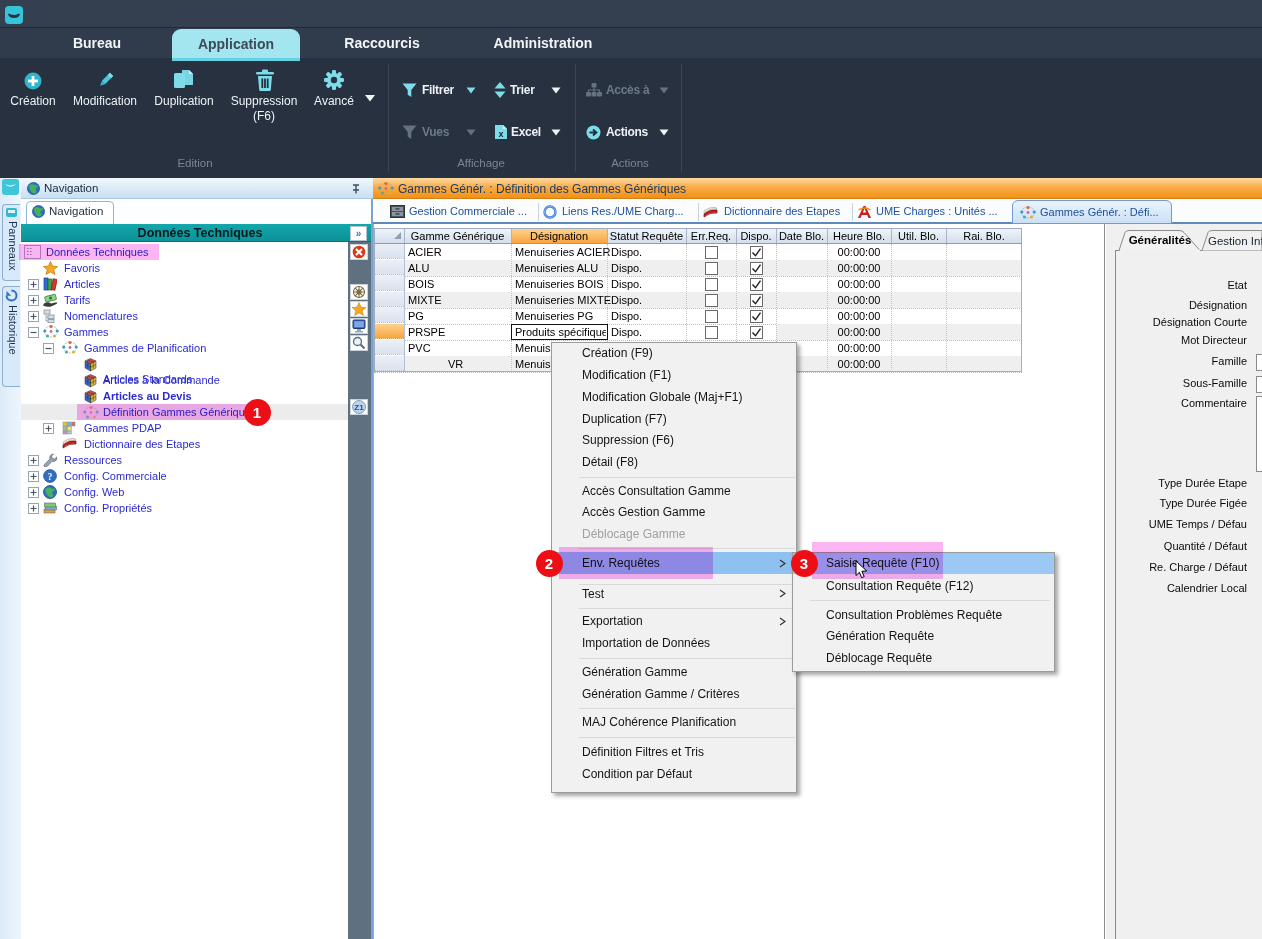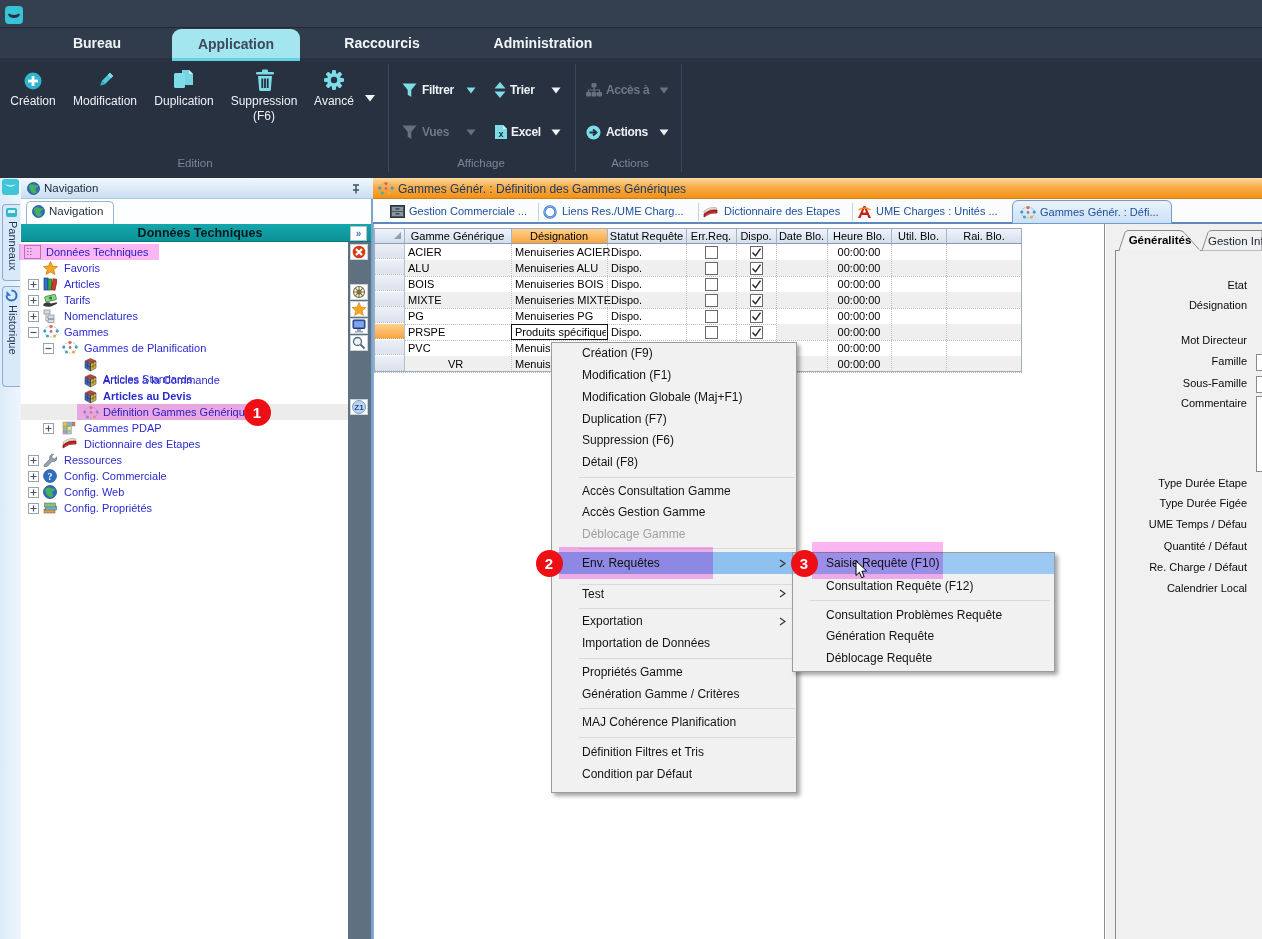--- a/index.html
+++ b/index.html
@@ -766,20 +766,21 @@
         <path d="M97 22.5 L103 4.5 Q104 2.5 107 2.5 L157 2.5 L157 22.5" fill="#f0f0f0" stroke="#8a8a8a" stroke-width="1"></path>
         <rect x="15" y="21.6" width="80" height="2" fill="#f0f0f0"></rect>
       </svg>
     </div>
 <div class="ab" style="left:1160px;top:231.875px;width:0;font-size:11.5px;color:#000;font-weight:bold;line-height:17.25px;display:flex;justify-content:center;">
       <span class="txt">Généralités</span>
     </div>
 <div class="ab" style="left:1208px;top:232.875px;font-size:11.5px;color:#1a2433;font-weight:normal;line-height:17.25px;"><span class="txt">Gestion Info</span></div>
 <div class="ab" style="left:847px;top:276.75px;width:400px;font-size:11px;color:#0a0a0a;font-weight:normal;line-height:16.5px;text-align:right;"><span class="txt">Etat</span></div>
 <div class="ab" style="left:847px;top:296.75px;width:400px;font-size:11px;color:#0a0a0a;font-weight:normal;line-height:16.5px;text-align:right;"><span class="txt">Désignation</span></div>
+<div class="ab" style="left:847px;top:313.75px;width:400px;font-size:11px;color:#0a0a0a;font-weight:normal;line-height:16.5px;text-align:right;"><span class="txt">Désignation Courte</span></div>
 <div class="ab" style="left:847px;top:331.75px;width:400px;font-size:11px;color:#0a0a0a;font-weight:normal;line-height:16.5px;text-align:right;"><span class="txt">Mot Directeur</span></div>
 <div class="ab" style="left:847px;top:352.75px;width:400px;font-size:11px;color:#0a0a0a;font-weight:normal;line-height:16.5px;text-align:right;"><span class="txt">Famille</span></div>
 <div class="ab" style="left:847px;top:374.75px;width:400px;font-size:11px;color:#0a0a0a;font-weight:normal;line-height:16.5px;text-align:right;"><span class="txt">Sous-Famille</span></div>
 <div class="ab" style="left:847px;top:394.75px;width:400px;font-size:11px;color:#0a0a0a;font-weight:normal;line-height:16.5px;text-align:right;"><span class="txt">Commentaire</span></div>
 <div class="ab" style="left:847px;top:474.75px;width:400px;font-size:11px;color:#0a0a0a;font-weight:normal;line-height:16.5px;text-align:right;"><span class="txt">Type Durée Etape</span></div>
 <div class="ab" style="left:847px;top:494.75px;width:400px;font-size:11px;color:#0a0a0a;font-weight:normal;line-height:16.5px;text-align:right;"><span class="txt">Type Durée Figée</span></div>
 <div class="ab" style="left:847px;top:515.75px;width:400px;font-size:11px;color:#0a0a0a;font-weight:normal;line-height:16.5px;text-align:right;"><span class="txt">UME Temps / Défau</span></div>
 <div class="ab" style="left:847px;top:537.75px;width:400px;font-size:11px;color:#0a0a0a;font-weight:normal;line-height:16.5px;text-align:right;"><span class="txt">Quantité / Défaut</span></div>
 <div class="ab" style="left:847px;top:558.75px;width:400px;font-size:11px;color:#0a0a0a;font-weight:normal;line-height:16.5px;text-align:right;"><span class="txt">Re. Charge / Défaut</span></div>
 <div class="ab" style="left:847px;top:579.75px;width:400px;font-size:11px;color:#0a0a0a;font-weight:normal;line-height:16.5px;text-align:right;"><span class="txt">Calendrier Local</span></div>
@@ -794,21 +795,21 @@
 <div class="ab" style="left:582px;top:409.5px;font-size:12px;color:#141414;font-weight:normal;line-height:18px;z-index:22;"><span class="txt">Duplication (F7)</span></div>
 <div class="ab" style="left:582px;top:431px;font-size:12px;color:#141414;font-weight:normal;line-height:18px;z-index:22;"><span class="txt">Suppression (F6)</span></div>
 <div class="ab" style="left:582px;top:452.5px;font-size:12px;color:#141414;font-weight:normal;line-height:18px;z-index:22;"><span class="txt">Détail (F8)</span></div>
 <div class="ab" style="left:582px;top:481.5px;font-size:12px;color:#141414;font-weight:normal;line-height:18px;z-index:22;"><span class="txt">Accès Consultation Gamme</span></div>
 <div class="ab" style="left:582px;top:503px;font-size:12px;color:#141414;font-weight:normal;line-height:18px;z-index:22;"><span class="txt">Accès Gestion Gamme</span></div>
 <div class="ab" style="left:582px;top:524.5px;font-size:12px;color:#a0a0a0;font-weight:normal;line-height:18px;z-index:22;"><span class="txt">Déblocage Gamme</span></div>
 <div class="ab" style="left:582px;top:554px;font-size:12px;color:#141414;font-weight:normal;line-height:18px;z-index:22;"><span class="txt">Env. Requêtes</span></div>
 <div class="ab" style="left:582px;top:584.5px;font-size:12px;color:#141414;font-weight:normal;line-height:18px;z-index:22;"><span class="txt">Test</span></div>
 <div class="ab" style="left:582px;top:612px;font-size:12px;color:#141414;font-weight:normal;line-height:18px;z-index:22;"><span class="txt">Exportation</span></div>
 <div class="ab" style="left:582px;top:634px;font-size:12px;color:#141414;font-weight:normal;line-height:18px;z-index:22;"><span class="txt">Importation de Données</span></div>
-<div class="ab" style="left:582px;top:663px;font-size:12px;color:#141414;font-weight:normal;line-height:18px;z-index:22;"><span class="txt">Propriétés Gamme</span></div>
+<div class="ab" style="left:582px;top:663px;font-size:12px;color:#141414;font-weight:normal;line-height:18px;z-index:22;"><span class="txt">Génération Gamme</span></div>
 <div class="ab" style="left:582px;top:685px;font-size:12px;color:#141414;font-weight:normal;line-height:18px;z-index:22;"><span class="txt">Génération Gamme / Critères</span></div>
 <div class="ab" style="left:582px;top:713px;font-size:12px;color:#141414;font-weight:normal;line-height:18px;z-index:22;"><span class="txt">MAJ Cohérence Planification</span></div>
 <div class="ab" style="left:582px;top:743px;font-size:12px;color:#141414;font-weight:normal;line-height:18px;z-index:22;"><span class="txt">Définition Filtres et Tris</span></div>
 <div class="ab" style="left:582px;top:765px;font-size:12px;color:#141414;font-weight:normal;line-height:18px;z-index:22;"><span class="txt">Condition par Défaut</span></div>
 <div class="ab" style="left:579px;top:476.5px;width:216px;height:1px;background:#d9d9d9;z-index:21;"></div>
 <div class="ab" style="left:579px;top:547.5px;width:216px;height:1px;background:#d9d9d9;z-index:21;"></div>
 <div class="ab" style="left:579px;top:583.5px;width:216px;height:1px;background:#d9d9d9;z-index:21;"></div>
 <div class="ab" style="left:579px;top:607.5px;width:216px;height:1px;background:#d9d9d9;z-index:21;"></div>
 <div class="ab" style="left:579px;top:657.5px;width:216px;height:1px;background:#d9d9d9;z-index:21;"></div>
 <div class="ab" style="left:579px;top:708px;width:216px;height:1px;background:#d9d9d9;z-index:21;"></div>

